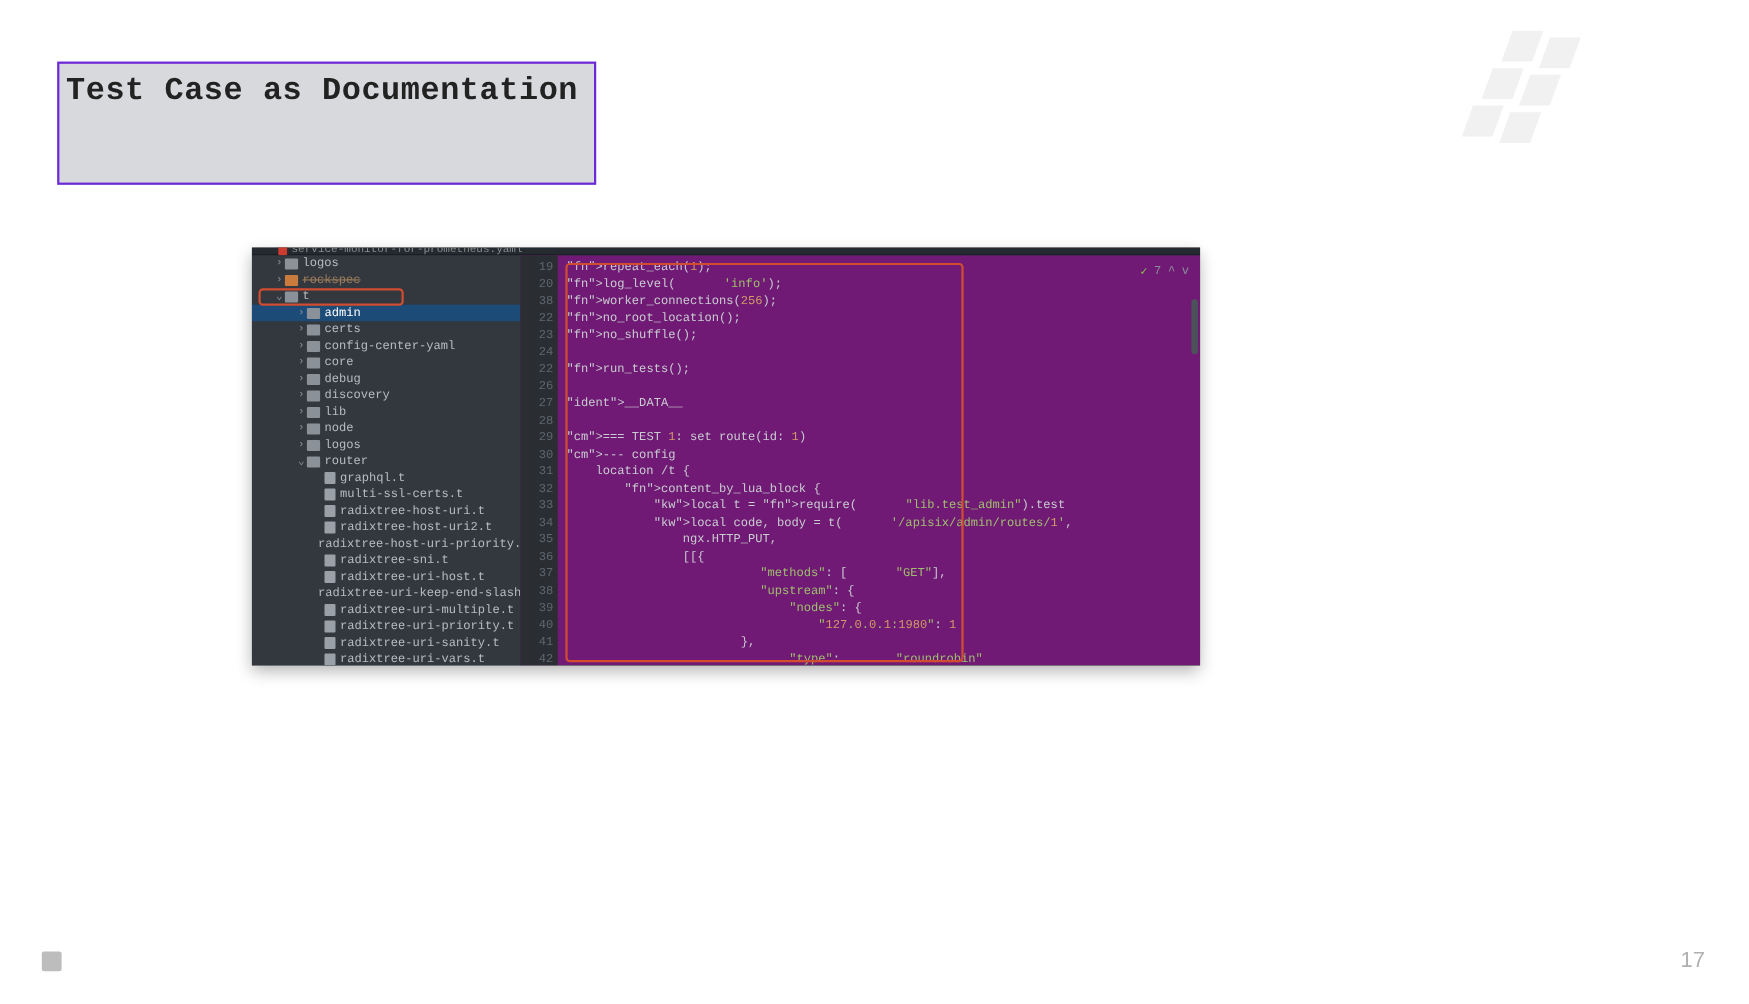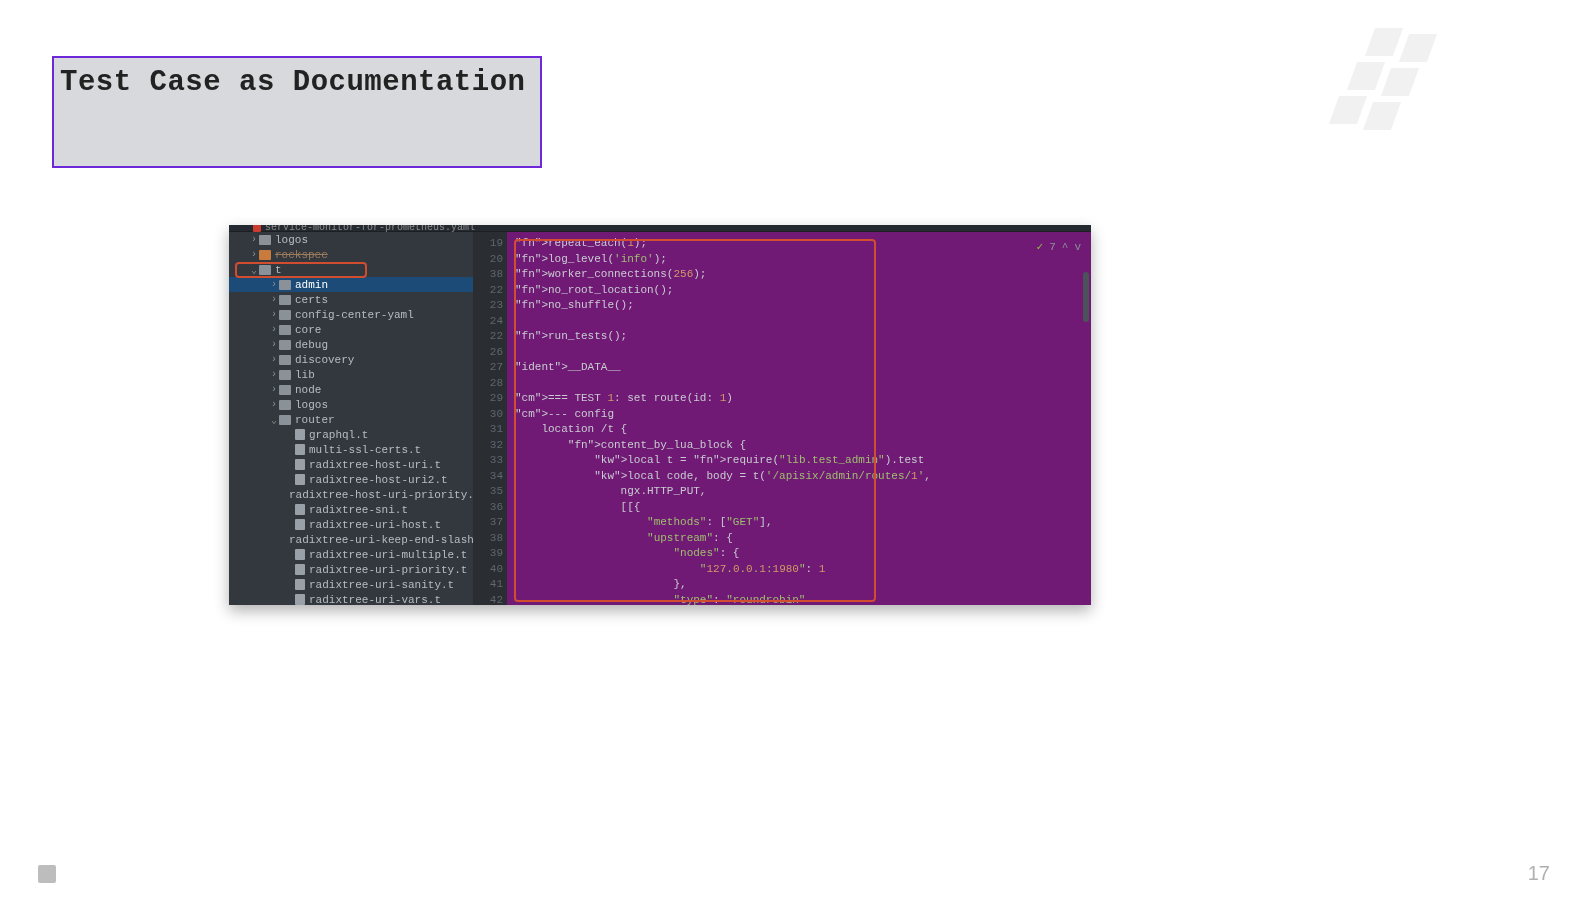--- a/index.html
+++ b/index.html
@@ -205,21 +205,21 @@
   .code {
     flex: 1;
     padding-top: 4px;
     padding-left: 8px;
     line-height: 15.5px;
     font-size: 11px;
     color: #c8ccd0;
     white-space: pre;
     position: relative;
   }
-  .code .str { color: #9fbf6e; }
+  .code .str { color: #9fbf6e; margin-left: 44px; }
   .code .num { color: #d19a66; }
 
   .editor-right {
     position: absolute;
     right: 10px;
     top: 8px;
     color: #8a9097;
     font-size: 11px;
     display: flex;
     gap: 6px;

